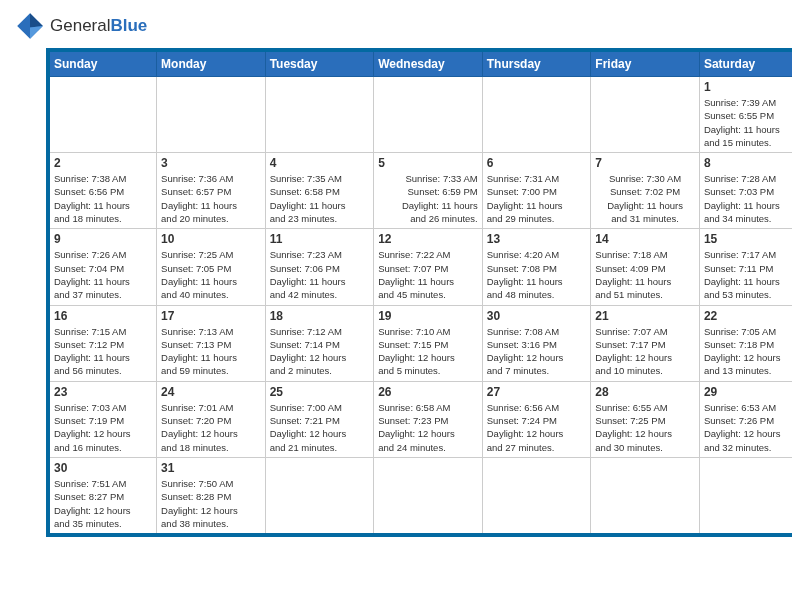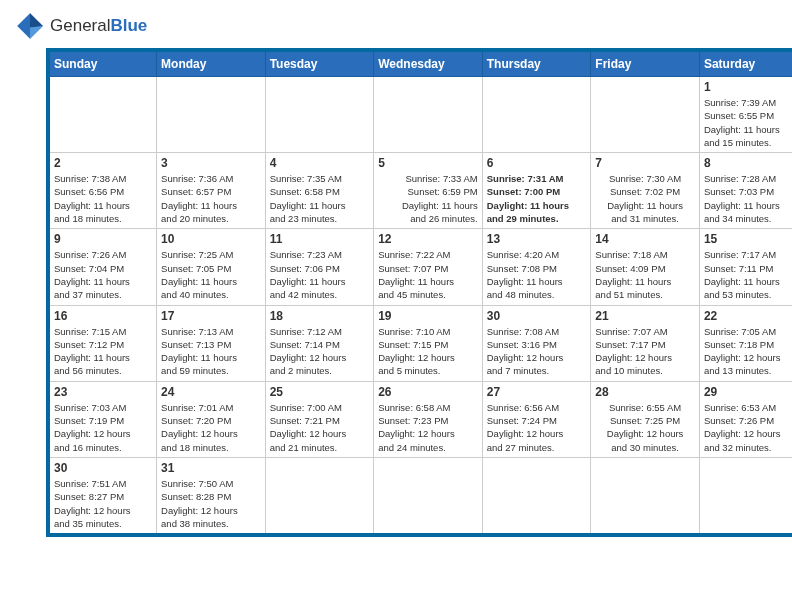--- a/index.html
+++ b/index.html
@@ -158,21 +158,21 @@
           </td>
           <td>
             <span class="day-num">5</span>
             <div class="day-info" style="white-space: pre-line; text-align: right;">Sunrise: 7:33 AM
 Sunset: 6:59 PM
 Daylight: 11 hours
 and 26 minutes.</div>
           </td>
           <td>
             <span class="day-num">6</span>
-            <div class="day-info" style="white-space: pre-line; font-weight: bold;">Sunrise: 7:31 AM
+            <div class="day-info" style="white-space: pre-line;">Sunrise: 7:31 AM
 Sunset: 7:00 PM
 Daylight: 11 hours
 and 29 minutes.</div>
           </td>
           <td>
             <span class="day-num">7</span>
             <div class="day-info" style="white-space: pre-line; text-align: center;">Sunrise: 7:30 AM
 Sunset: 7:02 PM
 Daylight: 11 hours
 and 31 minutes.</div>
@@ -318,21 +318,21 @@
           </td>
           <td>
             <span class="day-num">27</span>
             <div class="day-info" style="white-space: pre-line;">Sunrise: 6:56 AM
 Sunset: 7:24 PM
 Daylight: 12 hours
 and 27 minutes.</div>
           </td>
           <td>
             <span class="day-num">28</span>
-            <div class="day-info" style="white-space: pre-line; text-align: center;">Sunrise: 6:55 AM
+            <div class="day-info" style="white-space: pre-line;">Sunrise: 6:55 AM
 Sunset: 7:25 PM
 Daylight: 12 hours
 and 30 minutes.</div>
           </td>
           <td>
             <span class="day-num">29</span>
             <div class="day-info" style="white-space: pre-line;">Sunrise: 6:53 AM
 Sunset: 7:26 PM
 Daylight: 12 hours
 and 32 minutes.</div>

